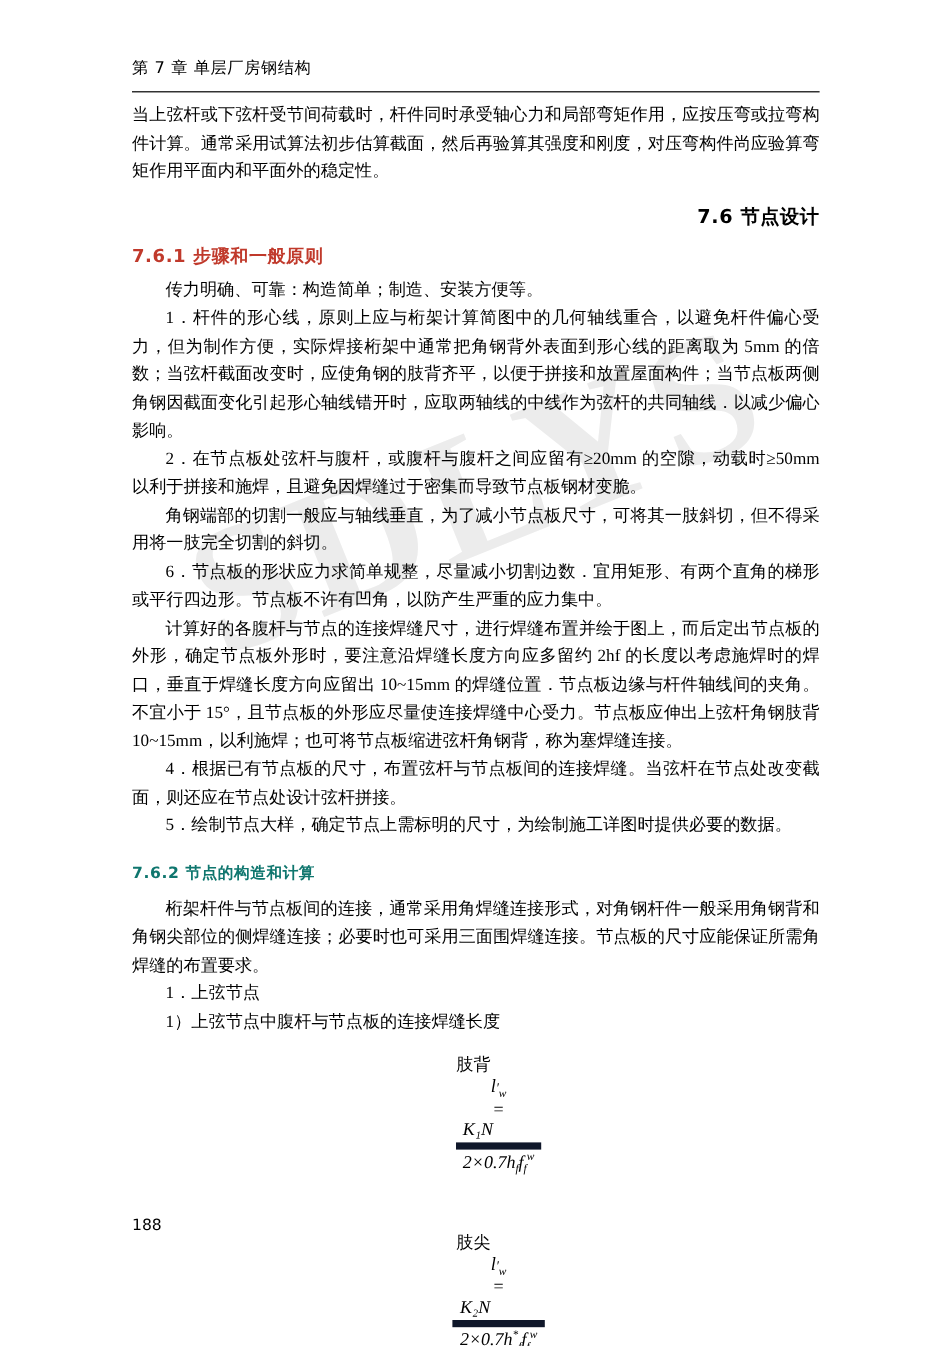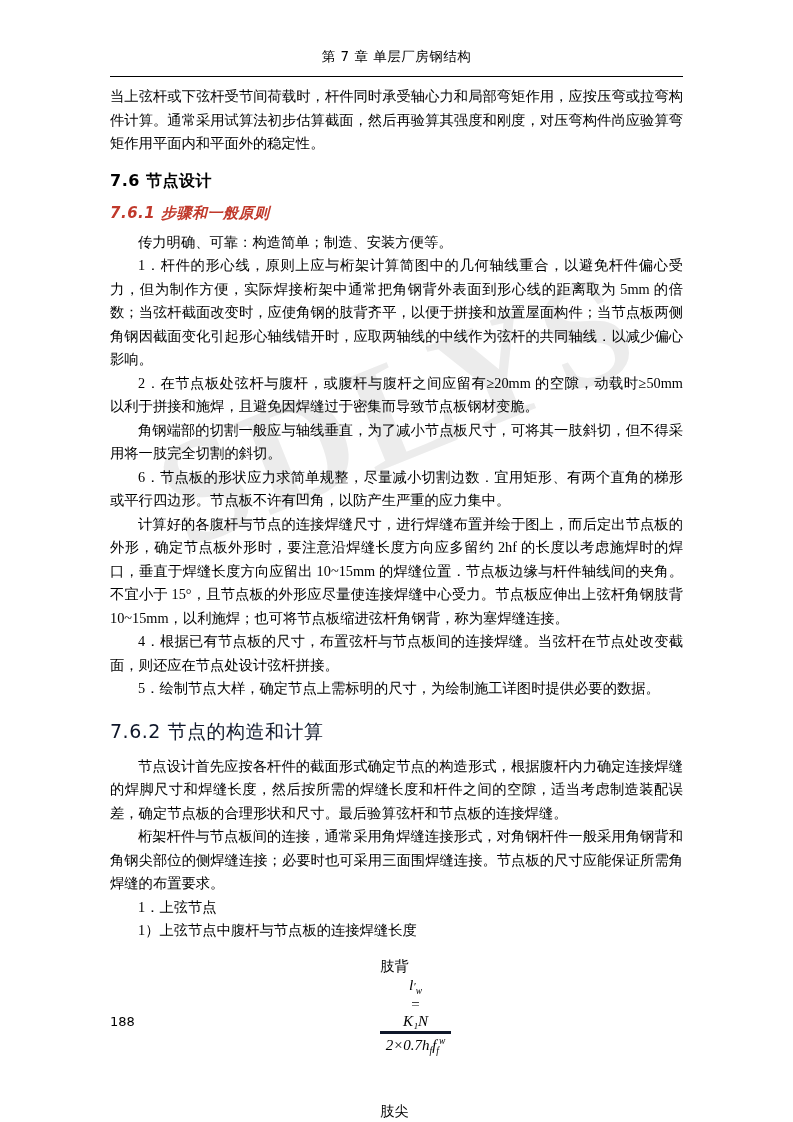--- a/index.html
+++ b/index.html
@@ -41,21 +41,21 @@
   }
   .content {
     position: relative;
     z-index: 2;
   }
   .header {
     position: absolute;
     left: 110px;
     top: 48px;
     width: 573px;
-    text-align: center;
+    text-align: left;
     font-size: 13.5px;
     font-family: "DejaVu Sans", sans-serif;
     letter-spacing: 0.5px;
   }
   .header-rule {
     position: absolute;
     left: 110px;
     top: 76px;
     width: 573px;
     height: 1px;
@@ -80,66 +80,66 @@
   .indent2 {
     text-indent: 28px;
   }
   .h2 {
     font-family: "DejaVu Sans", sans-serif;
     font-weight: bold;
     font-size: 16px;
     margin-top: 15px;
     margin-bottom: 9px;
     letter-spacing: 0.5px;
+    text-align: right;
   }
   .h3 {
     font-family: "DejaVu Sans", sans-serif;
     font-weight: bold;
     font-size: 15px;
     color: #c0392b;
     margin-top: 12px;
     margin-bottom: 8px;
     letter-spacing: 0.5px;
-    font-style: italic;
   }
   .h3b {
     font-family: "DejaVu Sans", sans-serif;
-    font-weight: normal;
-    font-size: 19px;
-    color: #0f172a;
+    font-weight: bold;
+    font-size: 13px;
+    color: #0f766e;
     margin-top: 18px;
     margin-bottom: 10px;
     letter-spacing: 0.5px;
   }
   .formula-row {
     display: flex;
     align-items: center;
     margin: 14px 0 6px 0;
     padding-left: 38px;
     flex-direction: column;
   }
   .formula-label {
     font-size: 14.3px;
     margin-right: 42px;
   }
   .frac {
     display: inline-flex;
     flex-direction: column;
-    align-items: center;
+    align-items: flex-start;
     vertical-align: middle;
     font-family: "Liberation Serif", serif;
     font-style: italic;
   }
   .frac .num {
     padding: 0 6px 1px 6px;
     font-size: 15px;
   }
   .frac .den {
     padding: 2px 6px 0 6px;
-    border-top: 3px solid #0f172a;
+    border-top: 6px solid #0f172a;
     font-size: 15px;
     white-space: nowrap;
   }
   .eqvar {
     font-style: italic;
     font-family: "Liberation Serif", serif;
     font-size: 15.5px;
   }
   .eq {
     margin: 0 7px;
@@ -185,21 +185,20 @@
       <p class="indent2">1．杆件的形心线，原则上应与桁架计算简图中的几何轴线重合，以避免杆件偏心受力，但为制作方便，实际焊接桁架中通常把角钢背外表面到形心线的距离取为 5mm 的倍数；当弦杆截面改变时，应使角钢的肢背齐平，以便于拼接和放置屋面构件；当节点板两侧角钢因截面变化引起形心轴线错开时，应取两轴线的中线作为弦杆的共同轴线．以减少偏心影响。</p>
       <p class="indent2">2．在节点板处弦杆与腹杆，或腹杆与腹杆之间应留有≥20mm 的空隙，动载时≥50mm 以利于拼接和施焊，且避免因焊缝过于密集而导致节点板钢材变脆。</p>
       <p class="indent2">角钢端部的切割一般应与轴线垂直，为了减小节点板尺寸，可将其一肢斜切，但不得采用将一肢完全切割的斜切。</p>
       <p class="indent2">6．节点板的形状应力求简单规整，尽量减小切割边数．宜用矩形、有两个直角的梯形或平行四边形。节点板不许有凹角，以防产生严重的应力集中。</p>
       <p class="indent2">计算好的各腹杆与节点的连接焊缝尺寸，进行焊缝布置并绘于图上，而后定出节点板的外形，确定节点板外形时，要注意沿焊缝长度方向应多留约 2hf 的长度以考虑施焊时的焊口，垂直于焊缝长度方向应留出 10~15mm 的焊缝位置．节点板边缘与杆件轴线间的夹角。不宜小于 15°，且节点板的外形应尽量使连接焊缝中心受力。节点板应伸出上弦杆角钢肢背 10~15mm，以利施焊；也可将节点板缩进弦杆角钢背，称为塞焊缝连接。</p>
       <p class="indent2">4．根据已有节点板的尺寸，布置弦杆与节点板间的连接焊缝。当弦杆在节点处改变截面，则还应在节点处设计弦杆拼接。</p>
       <p class="indent2">5．绘制节点大样，确定节点上需标明的尺寸，为绘制施工详图时提供必要的数据。</p>
 
       <div class="h3b">7.6.2 节点的构造和计算</div>
 
-      <p class="indent2">节点设计首先应按各杆件的截面形式确定节点的构造形式，根据腹杆内力确定连接焊缝的焊脚尺寸和焊缝长度，然后按所需的焊缝长度和杆件之间的空隙，适当考虑制造装配误差，确定节点板的合理形状和尺寸。最后验算弦杆和节点板的连接焊缝。</p>
       <p class="indent2">桁架杆件与节点板间的连接，通常采用角焊缝连接形式，对角钢杆件一般采用角钢背和角钢尖部位的侧焊缝连接；必要时也可采用三面围焊缝连接。节点板的尺寸应能保证所需角焊缝的布置要求。</p>
       <p class="indent2">1．上弦节点</p>
       <p class="indent2">1）上弦节点中腹杆与节点板的连接焊缝长度</p>
 
       <div class="formula-row">
         <span class="formula-label">肢背</span>
         <span class="eqvar">
           <span>l</span><span style="font-size:11px;">′</span><sub>w</sub>
         </span>
         <span class="eq">=</span>

